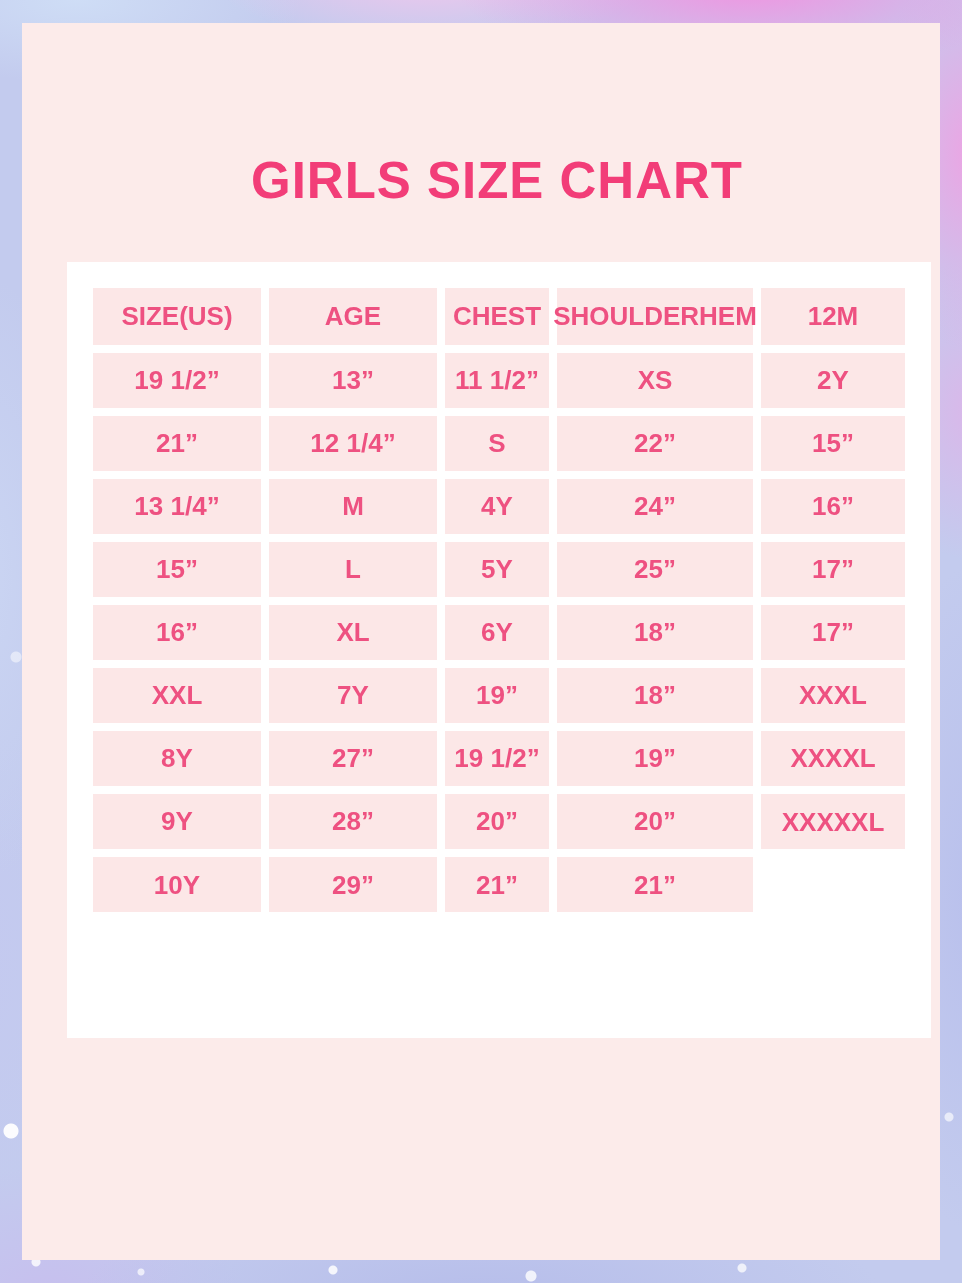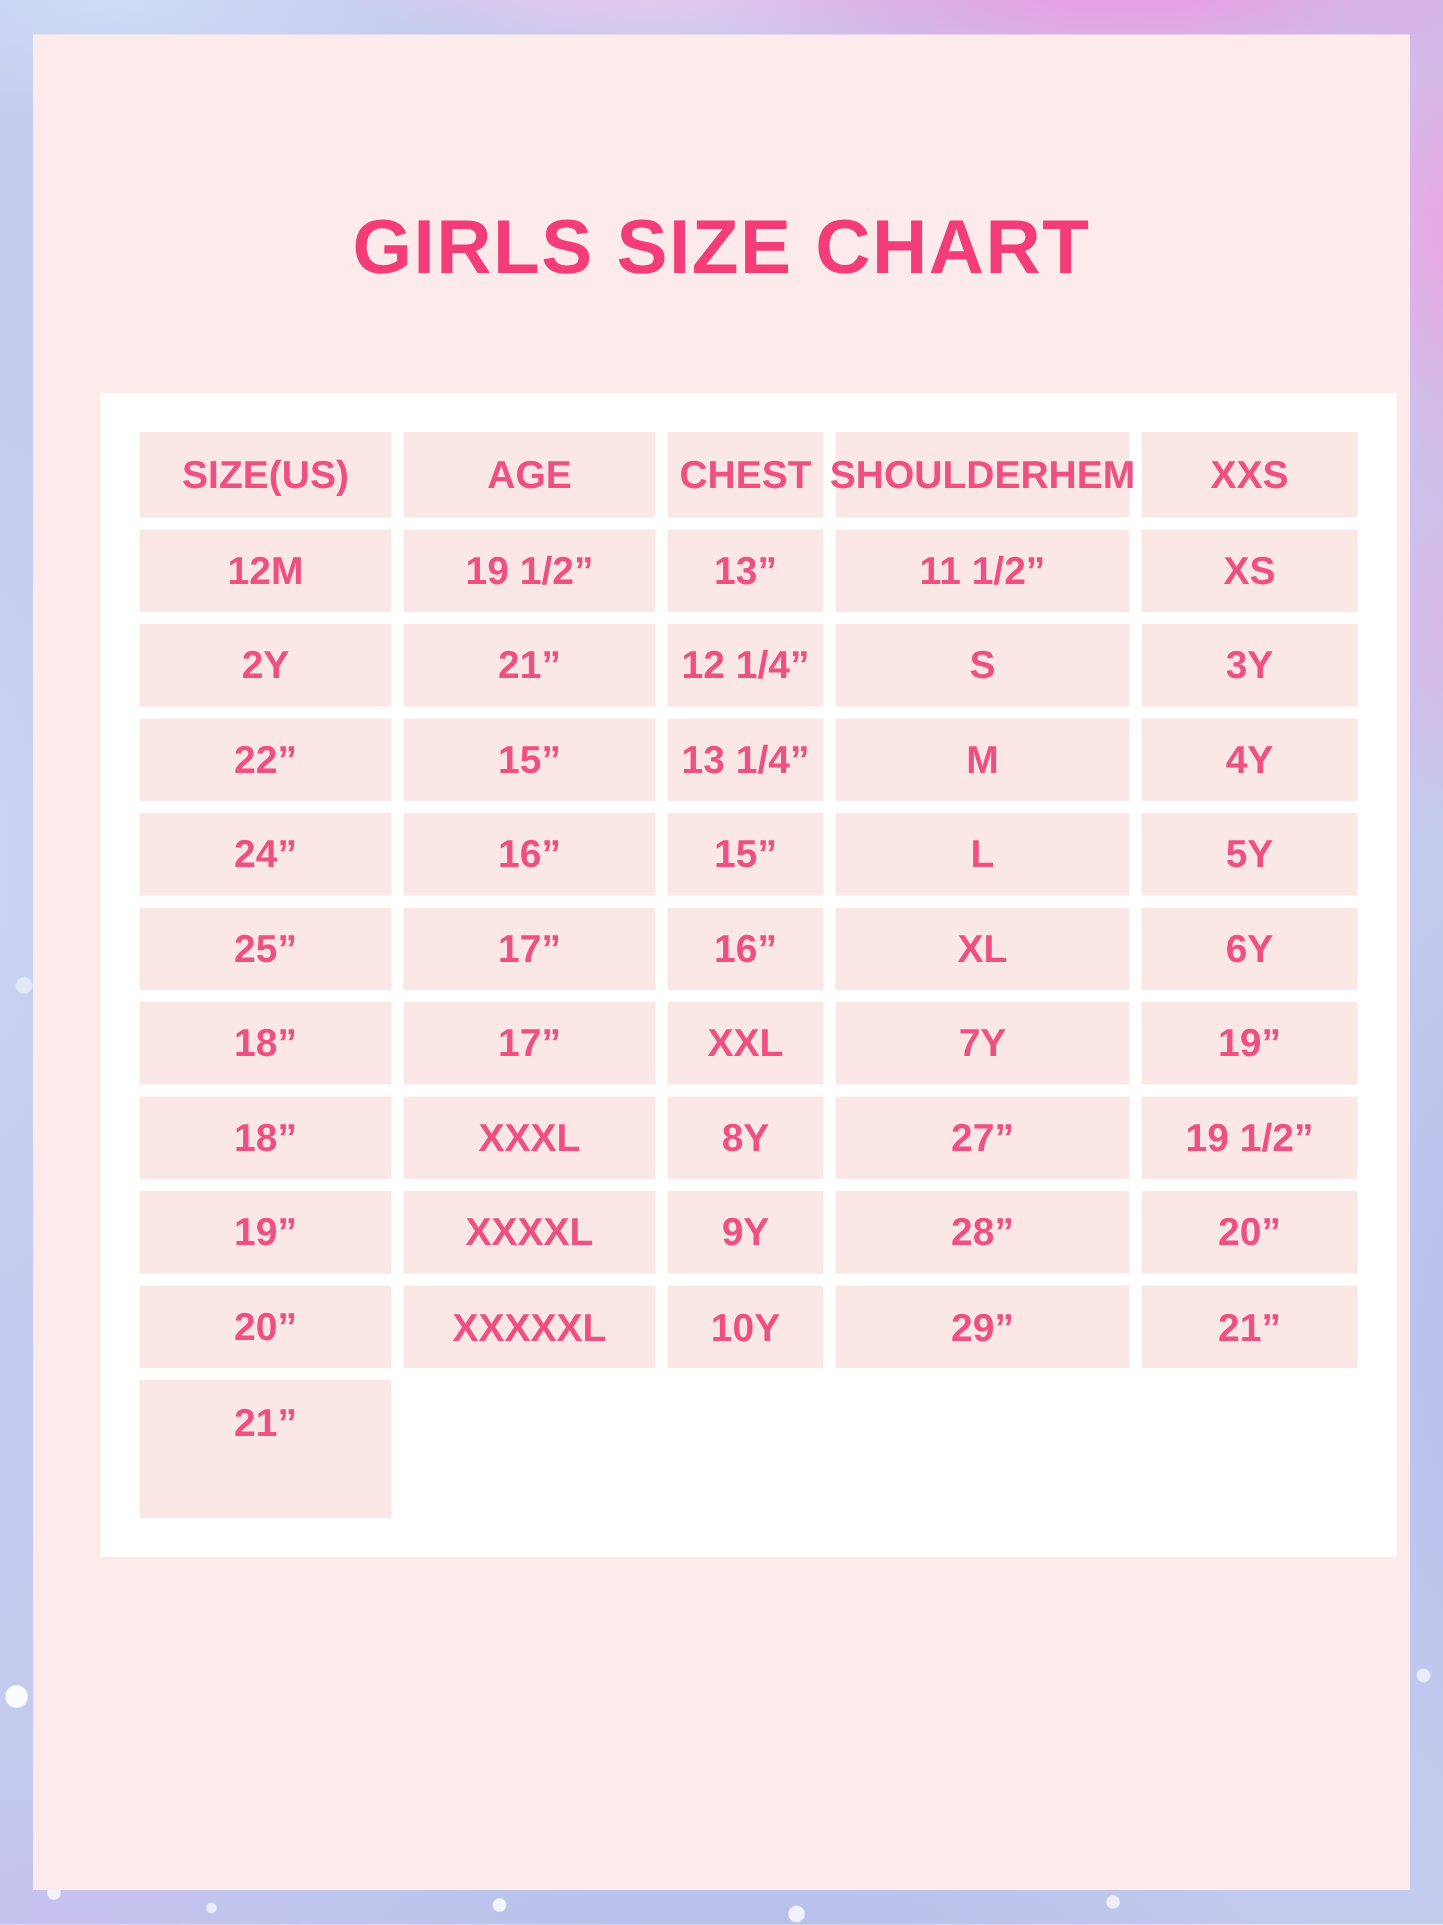--- a/index.html
+++ b/index.html
@@ -39,21 +39,21 @@
     position: absolute;
     top: 23px; left: 22px; right: 22px; bottom: 23px;
     background: #fcebea;
   }
 
   .title {
     position: absolute;
     top: 112px;
     left: 0;
     width: 100%;
-    margin: 0;
+    margin: 16px;
     text-align: center;
     font-size: 51px;
     font-weight: 700;
     letter-spacing: 1px;
     color: #f23d78;
   }
 
   .table {
     position: absolute;
     top: 239px;
@@ -87,31 +87,29 @@
 <body>
 
 <div class="frame">
   <div class="panel">
     <h1 class="title">GIRLS SIZE CHART</h1>
     <div class="table" id="size-table">
         <div class="cell header">SIZE(US)</div>
         <div class="cell header">AGE</div>
         <div class="cell header">CHEST</div>
         <div class="cell header">SHOULDERHEM</div>
-        <div class="cell">XXS</div>
         <div class="cell">12M</div>
         <div class="cell">19 1/2”</div>
         <div class="cell">13”</div>
         <div class="cell">11 1/2”</div>
         <div class="cell">XS</div>
         <div class="cell">2Y</div>
         <div class="cell">21”</div>
         <div class="cell">12 1/4”</div>
         <div class="cell">S</div>
-        <div class="cell">3Y</div>
         <div class="cell">22”</div>
         <div class="cell">15”</div>
         <div class="cell">13 1/4”</div>
         <div class="cell">M</div>
         <div class="cell">4Y</div>
         <div class="cell">24”</div>
         <div class="cell">16”</div>
         <div class="cell">15”</div>
         <div class="cell">L</div>
         <div class="cell">5Y</div>

